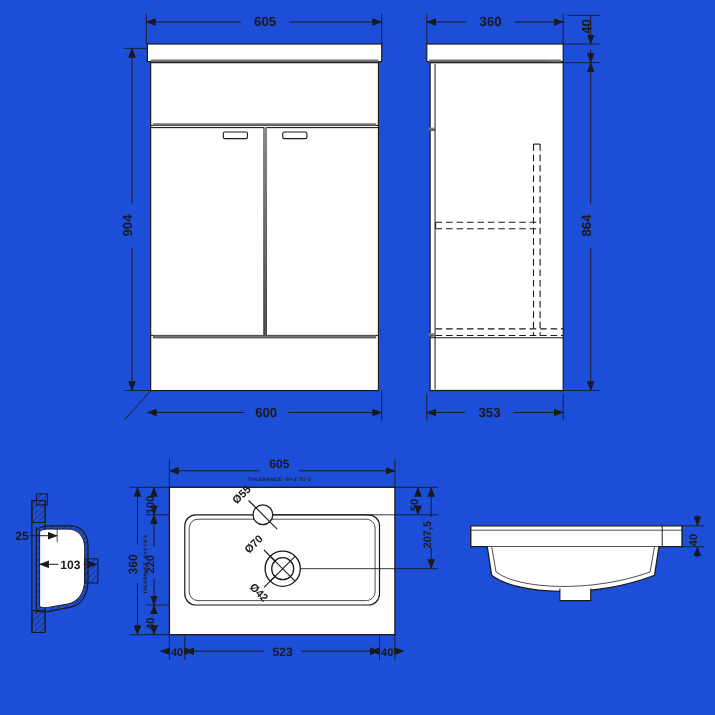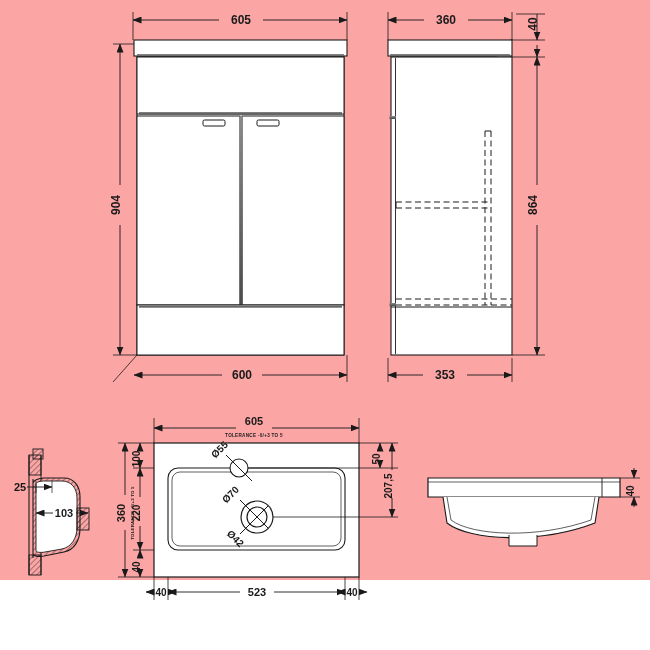--- a/index.html
+++ b/index.html
@@ -1,19 +1,19 @@
 <!DOCTYPE html>
 <html><head>
 <meta charset="utf-8">
 <title>Vanity Unit Technical Drawing</title>
 <style>
   html,body{margin:0;padding:0;background:#ffffff;}
   body{width:650px;height:650px;overflow:hidden;
        font-family:"Liberation Sans","DejaVu Sans",sans-serif;}
-  #sheet{position:relative;width:650px;height:580px;background:#fca5a5;}
+  #sheet{position:relative;width:650px;height:650px;background:#1d4ed8;}
   svg{display:block;}
   .dimtxt{font-family:"Liberation Sans","DejaVu Sans",sans-serif;
           font-weight:bold;fill:#1a1a1a;}
 </style>
 </head>
 <body>
 
 <div id="sheet">
 <svg width="650" height="650" viewBox="0 0 650 650">
 

